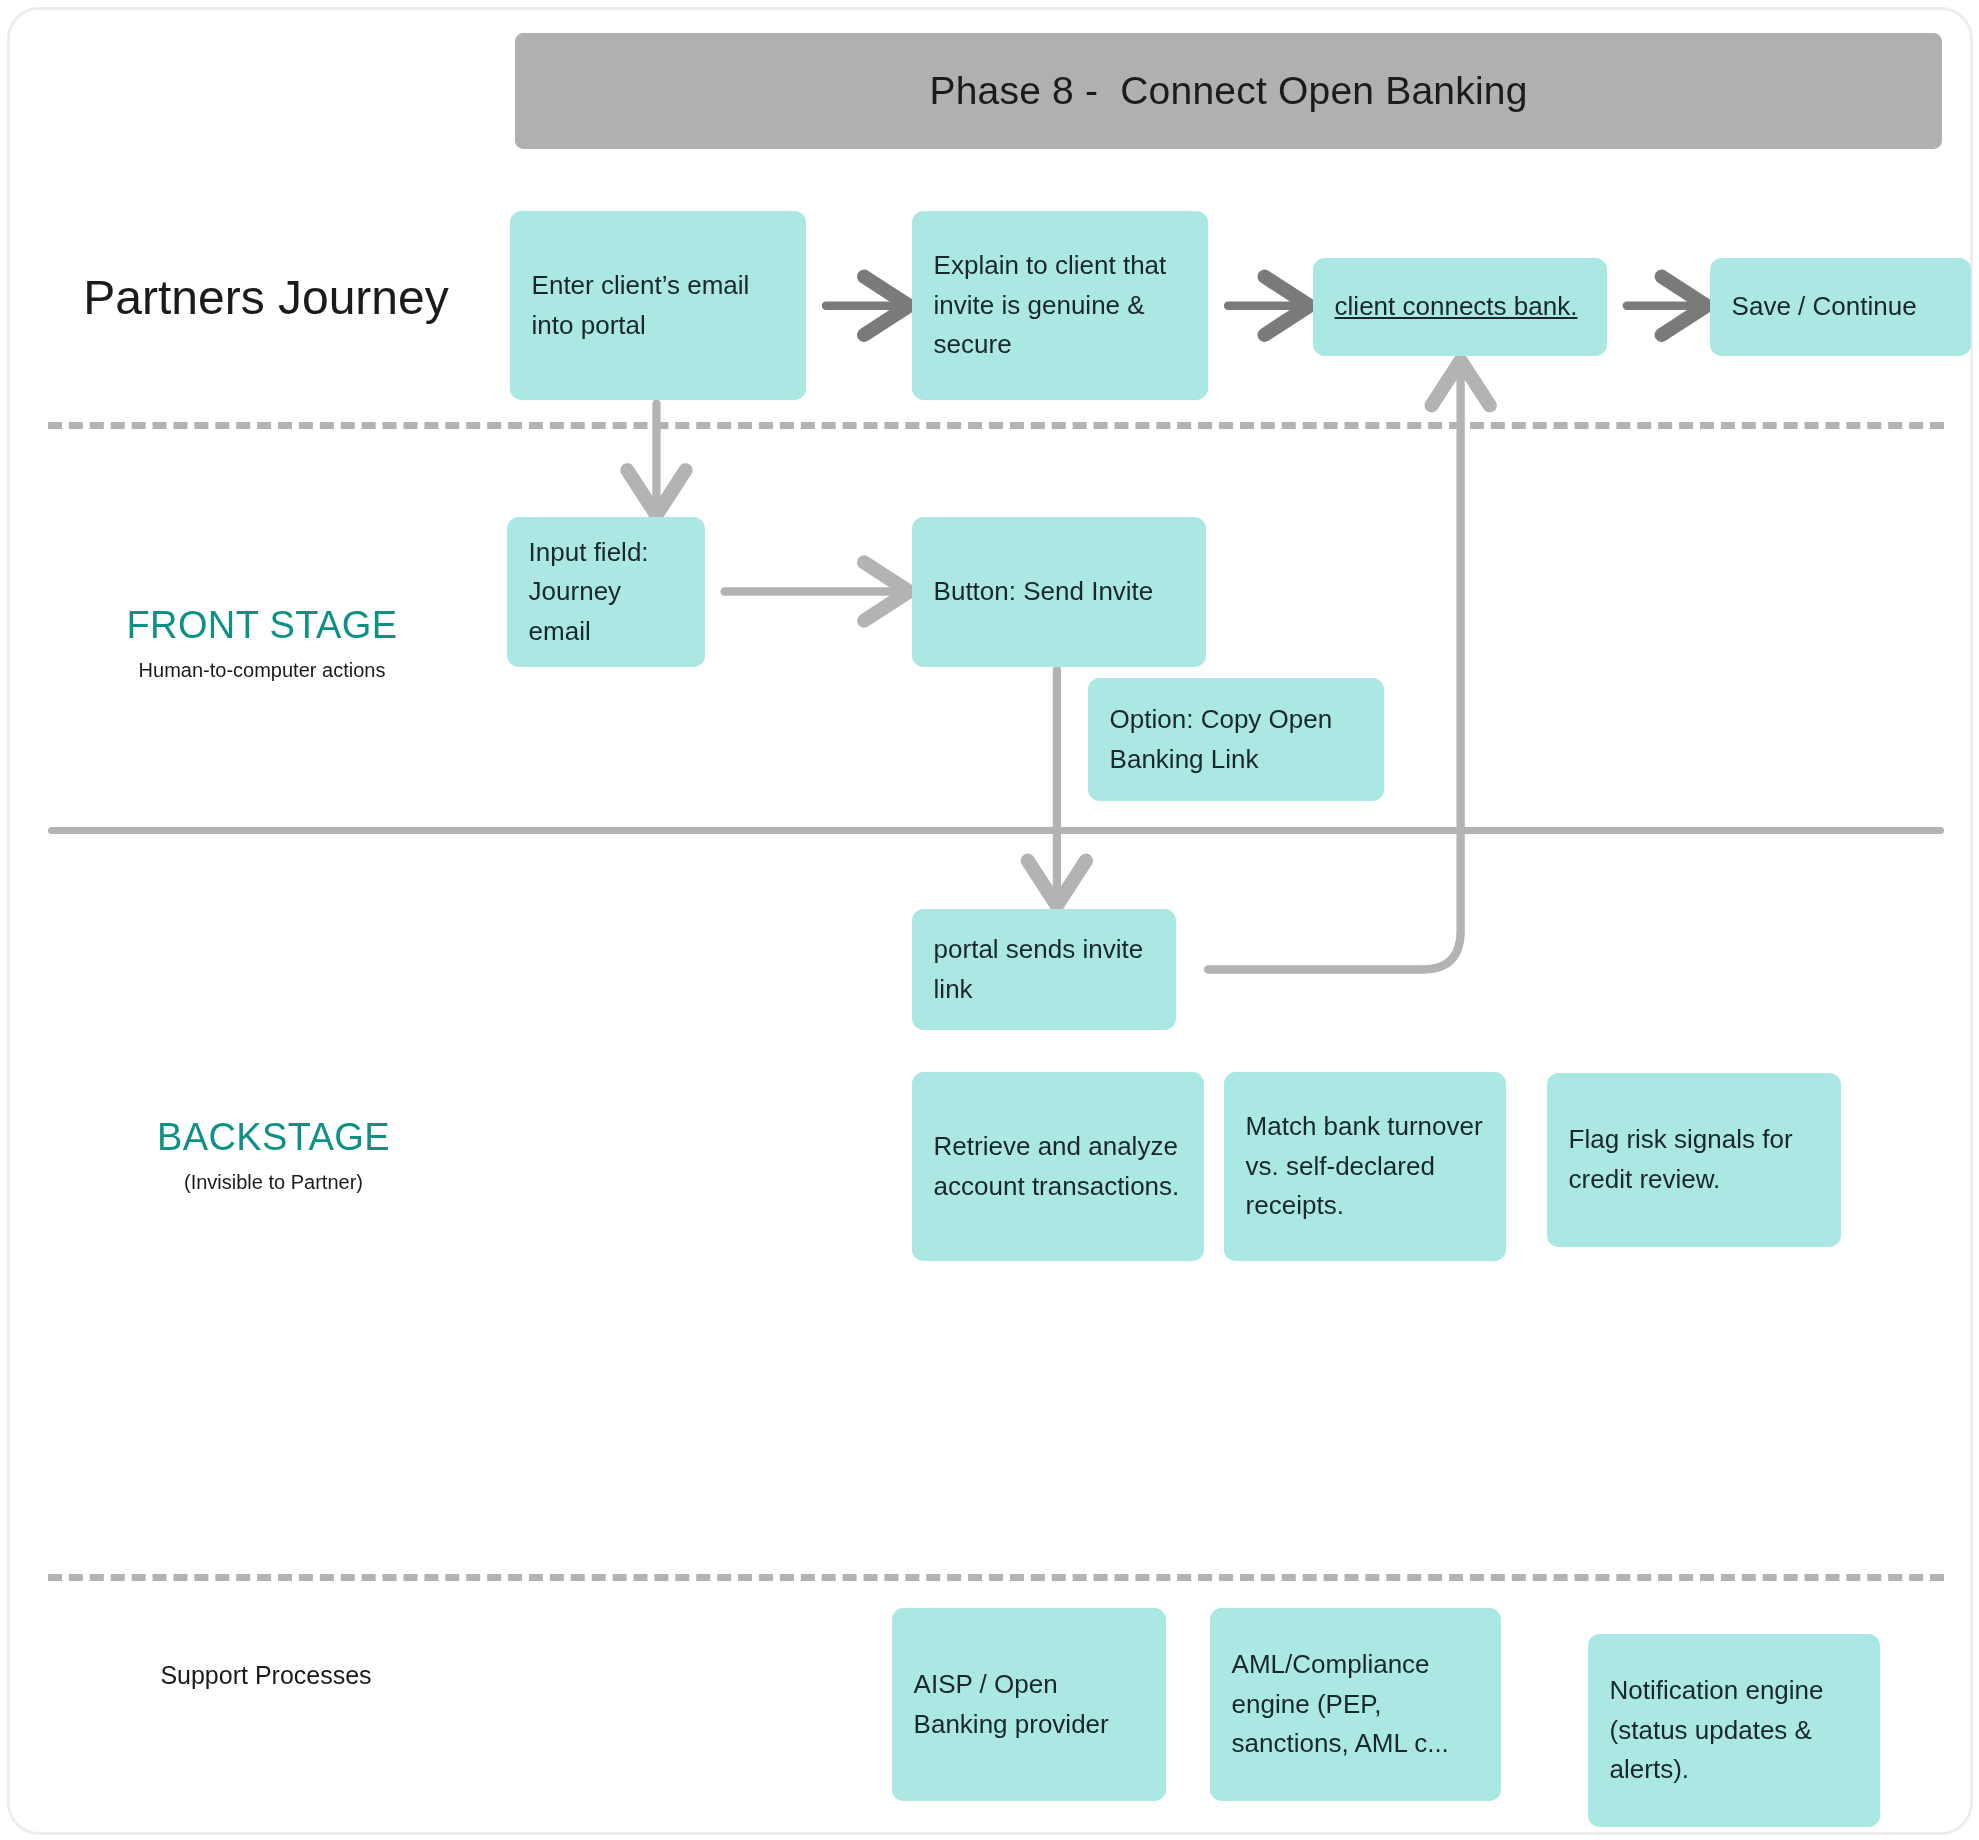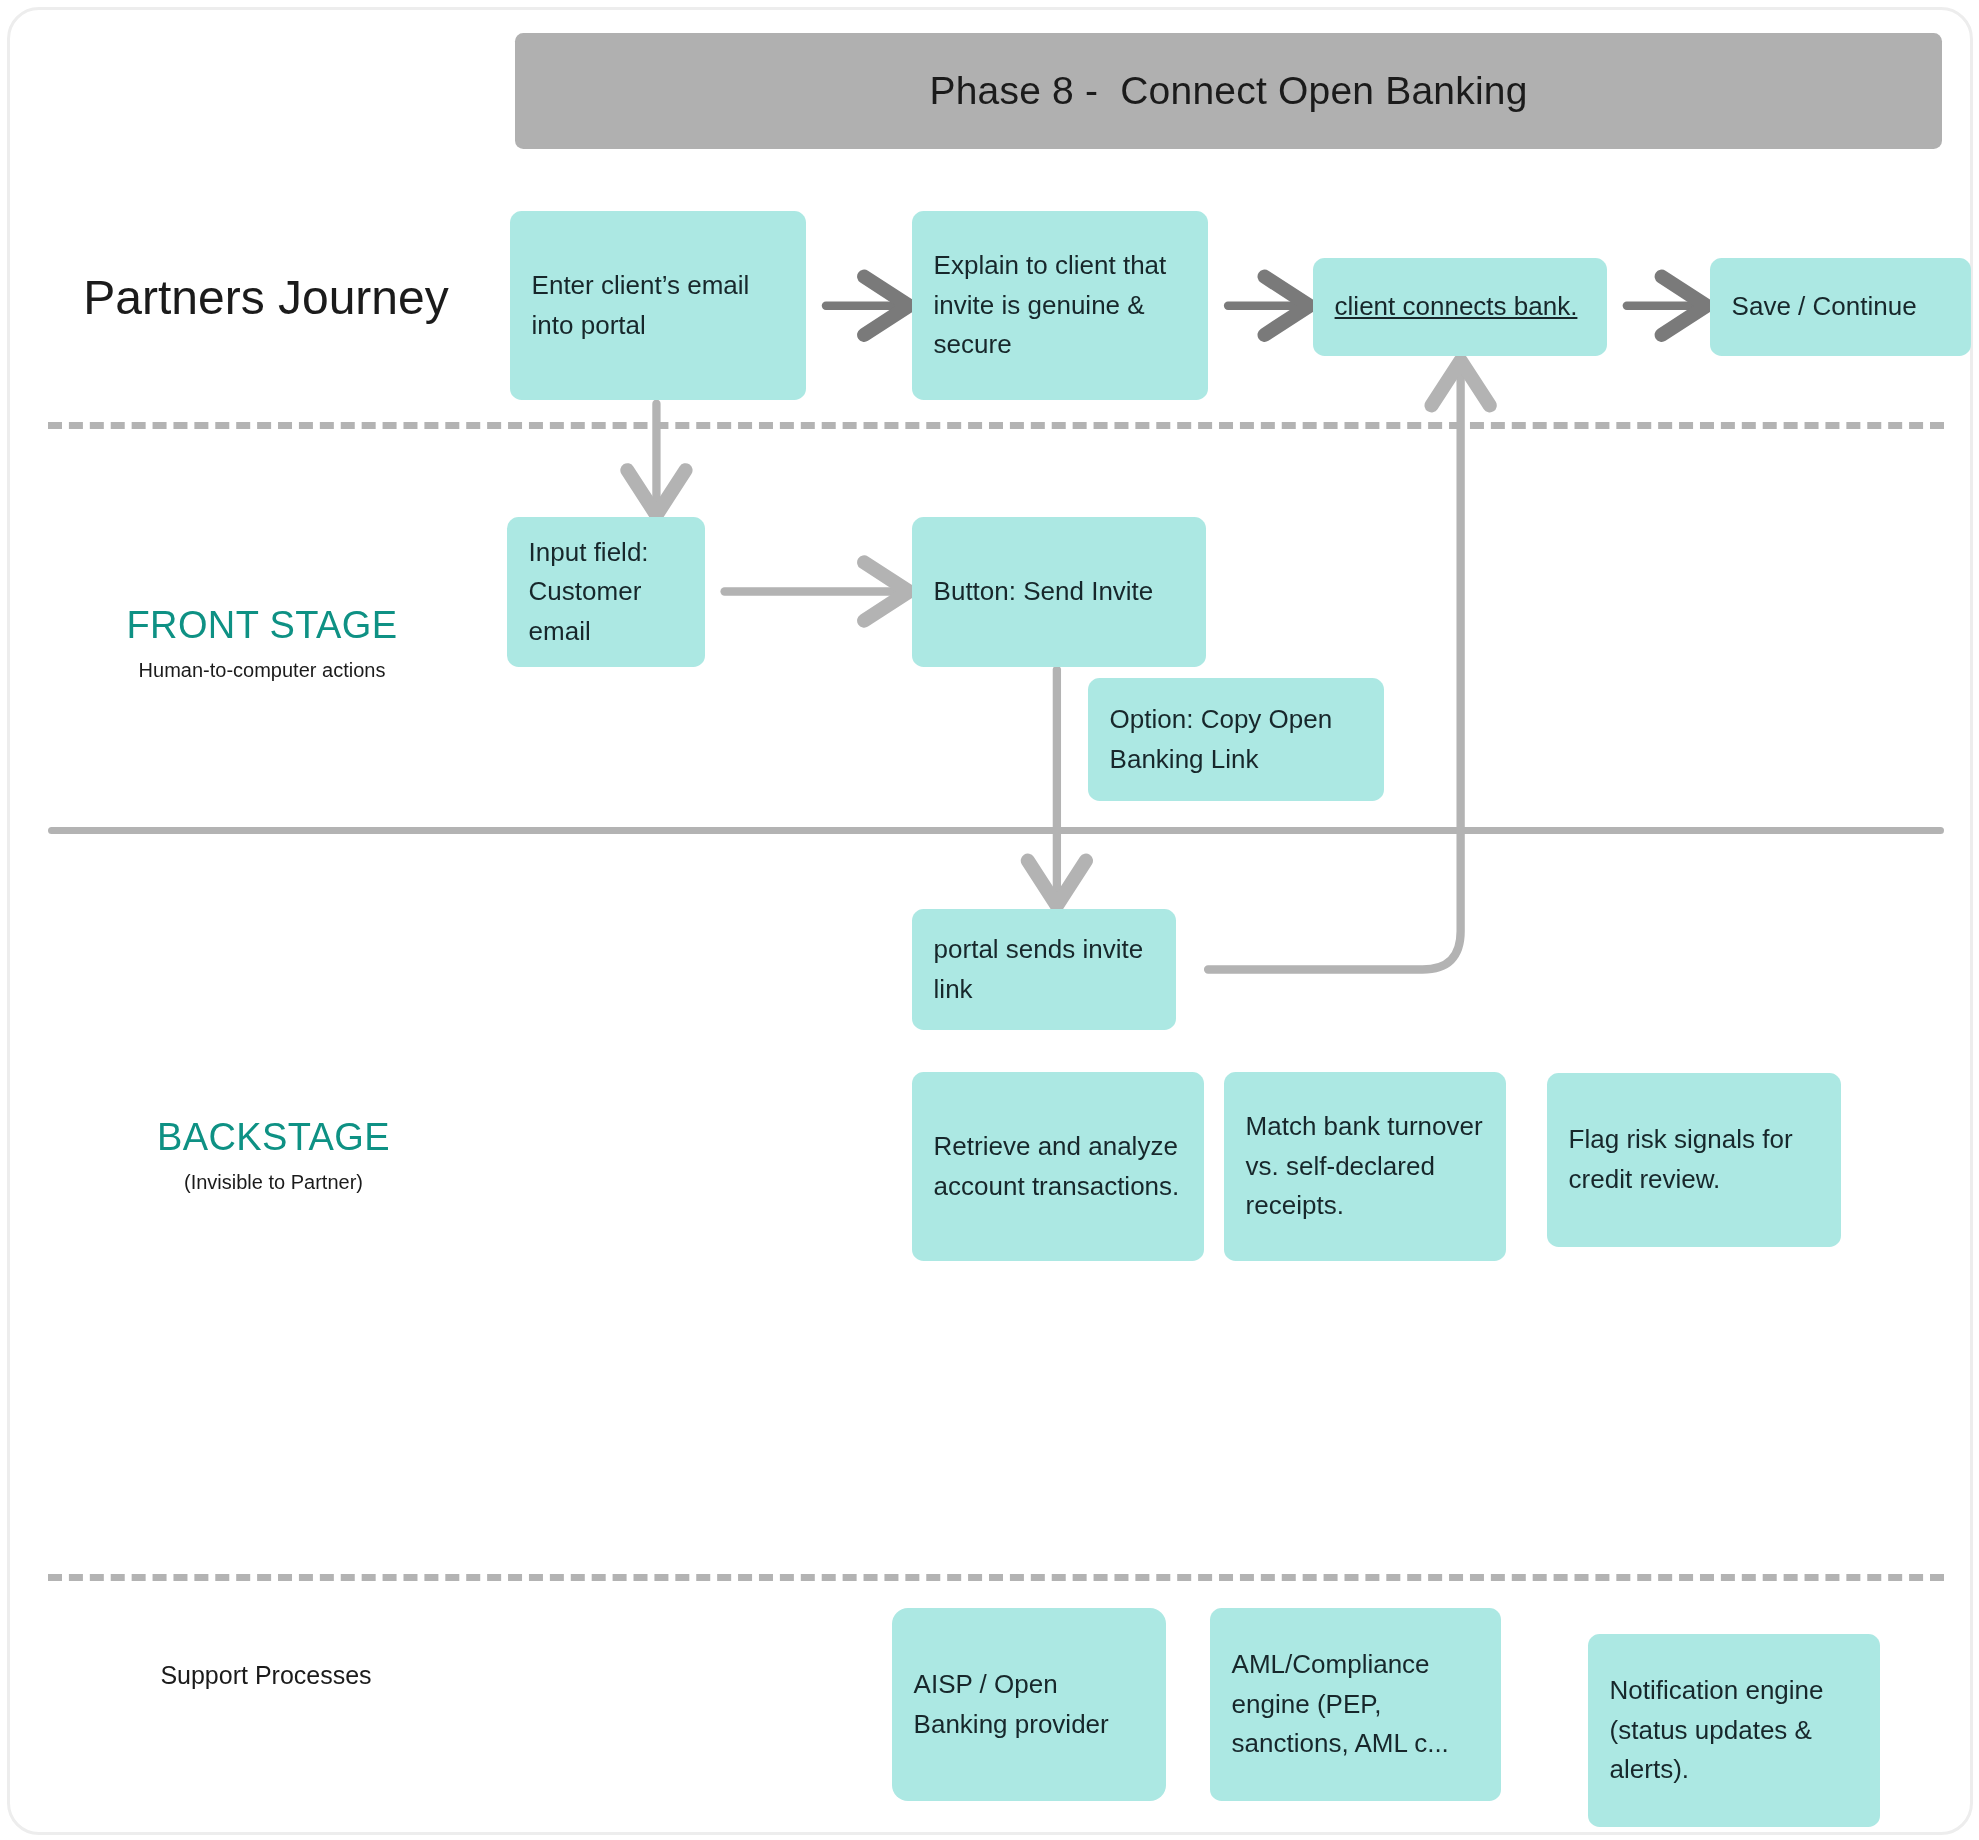--- a/index.html
+++ b/index.html
@@ -146,21 +146,21 @@
   .b-send-invite      { left: 912px; top: 517px;  width: 294px; height: 150px; }
   .b-copy-link        { left: 1088px; top: 678px;  width: 296px; height: 123px; }
 
   
   .b-portal-sends     { left: 912px; top: 909px; width: 264px; height: 121px; }
   .b-retrieve         { left: 912px; top: 1072px; width: 292px; height: 189px; }
   .b-match-bank       { left: 1224px; top: 1072px; width: 282px; height: 189px; }
   .b-flag-risk        { left: 1547px; top: 1073px; width: 294px; height: 174px; }
 
   
-  .b-aisp             { left: 892px; top: 1608px; width: 274px; height: 193px; border-radius: 16px; }
+  .b-aisp             { left: 892px; top: 1608px; width: 274px; height: 193px; }
   .b-aml              { left: 1210px; top: 1608px; width: 291px; height: 193px; }
   .b-notification     { left: 1588px; top: 1602px; width: 292px; height: 193px; margin-top: 32px; }
 
   
   #connectors {
     position: absolute;
     left: 0;
     top: 0;
     width: 1980px;
     height: 1841px;
@@ -230,21 +230,21 @@
     <span class="box-text">Explain to client that invite is genuine &amp; secure</span>
   </div>
   <div class="box b-client-connects">
     <span class="box-text">client connects bank.</span>
   </div>
   <div class="box b-save-continue">
     <span class="box-text">Save / Continue</span>
   </div>
 
   <div class="box b-input-field">
-    <span class="box-text">Input field: Customer email</span>
+    <span class="box-text">Input field: Journey email</span>
   </div>
   <div class="box b-send-invite">
     <span class="box-text">Button: Send Invite</span>
   </div>
   <div class="box b-copy-link">
     <span class="box-text">Option: Copy Open Banking Link</span>
   </div>
 
   <div class="box b-portal-sends">
     <span class="box-text">portal sends invite link</span>

